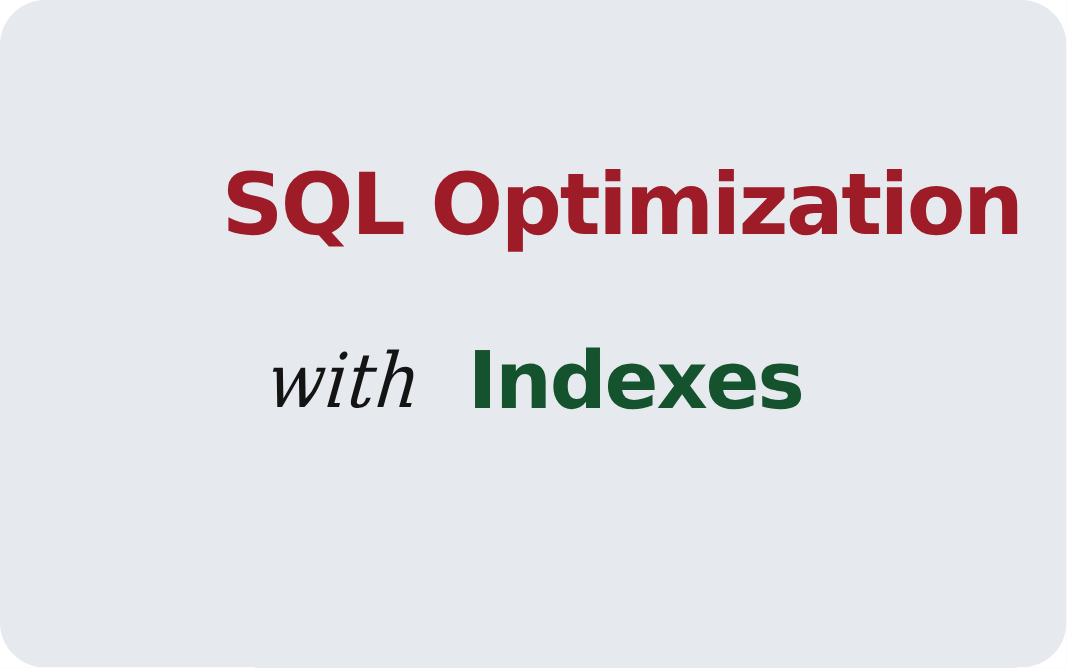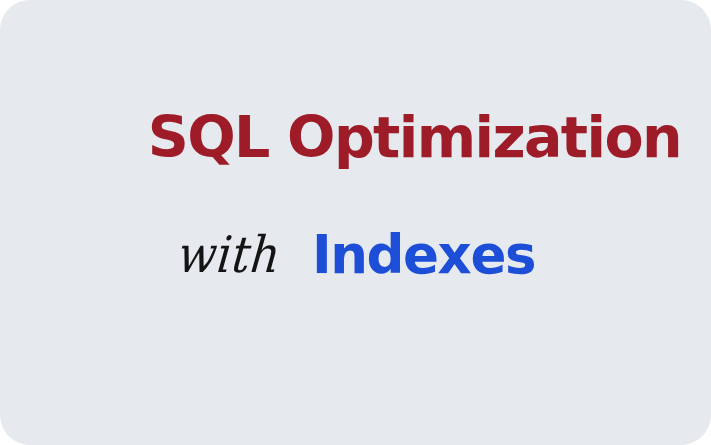--- a/index.html
+++ b/index.html
@@ -78,21 +78,21 @@
     transform-origin: center bottom;
     white-space: nowrap;
   }
 
   .accent-word {
     display: inline-block;
     font-family: "DejaVu Sans", "Liberation Sans", sans-serif;
     font-weight: 700;
     font-size: 53px;
     letter-spacing: -1.4px;
-    color: #1d4ed8;
+    color: #14532d;
     white-space: nowrap;
     text-shadow: 0 0 1px rgba(230,234,238,0.9);
   }
 </style>
 </head>
 <body>
 
 <div id="slide-canvas">
 
   <div class="slide-card">

